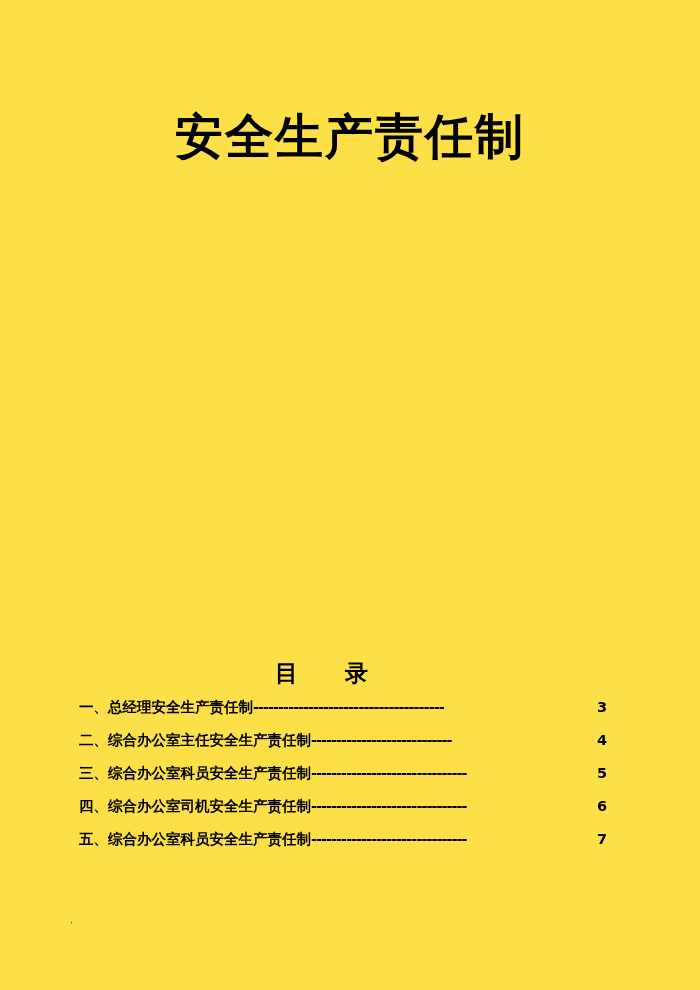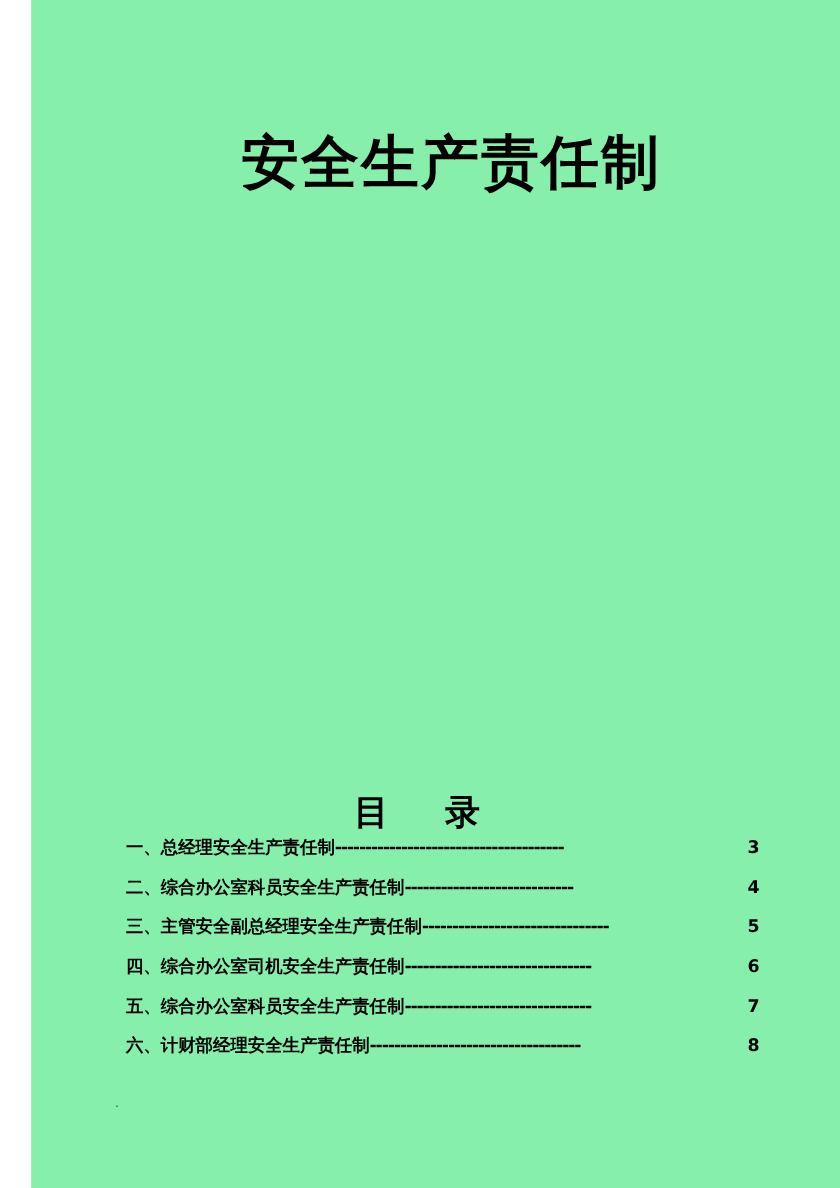--- a/index.html
+++ b/index.html
@@ -11,42 +11,41 @@
     width: 700px;
     height: 990px;
     position: relative;
     font-family: "DejaVu Sans", "Liberation Sans", sans-serif;
     color: #000000;
     overflow: hidden;
   }
   .page {
     position: absolute;
     inset: 0;
-    background: #86efac;
-    margin-left: 26px;
+    background: #fde047;
   }
   .doc-title {
     position: absolute;
     top: 108px;
     left: 0;
     width: 700px;
     text-align: center;
     font-family: "DejaVu Sans", "Liberation Sans", sans-serif;
     font-size: 48px;
     font-weight: bold;
     letter-spacing: 2px;
     line-height: 1.2;
   }
   .toc-heading {
     position: absolute;
     top: 658px;
     left: 0;
     width: 644px;
     text-align: center;
-    font-size: 29px;
+    font-size: 23px;
     font-weight: bold;
     letter-spacing: 1px;
   }
   .toc-heading .gap {
     display: inline-block;
     width: 46px;
   }
   .toc-list {
     position: absolute;
     top: 700px;
@@ -99,46 +98,41 @@
 
   <div class="toc-list">
 
     <div class="toc-entry">
       <span class="label">一、总经理安全生产责任制</span>
       <span class="leader">--------------------------------------</span>
       <span class="page-no">3</span>
     </div>
 
     <div class="toc-entry">
-      <span class="label">二、综合办公室科员安全生产责任制</span>
+      <span class="label">二、综合办公室主任安全生产责任制</span>
       <span class="leader">----------------------------</span>
       <span class="page-no">4</span>
     </div>
 
     <div class="toc-entry">
-      <span class="label">三、主管安全副总经理安全生产责任制</span>
+      <span class="label">三、综合办公室科员安全生产责任制</span>
       <span class="leader">-------------------------------</span>
       <span class="page-no">5</span>
     </div>
 
     <div class="toc-entry">
       <span class="label">四、综合办公室司机安全生产责任制</span>
       <span class="leader">-------------------------------</span>
       <span class="page-no">6</span>
     </div>
 
     <div class="toc-entry">
       <span class="label">五、综合办公室科员安全生产责任制</span>
       <span class="leader">-------------------------------</span>
       <span class="page-no">7</span>
     </div>
 
-    <div class="toc-entry">
-      <span class="label">六、计财部经理安全生产责任制</span>
-      <span class="leader">-----------------------------------</span>
-      <span class="page-no">8</span>
-    </div>
 
   </div>
 
   <div class="footer-mark">·</div>
 
 </div>
 
 </body></html>

